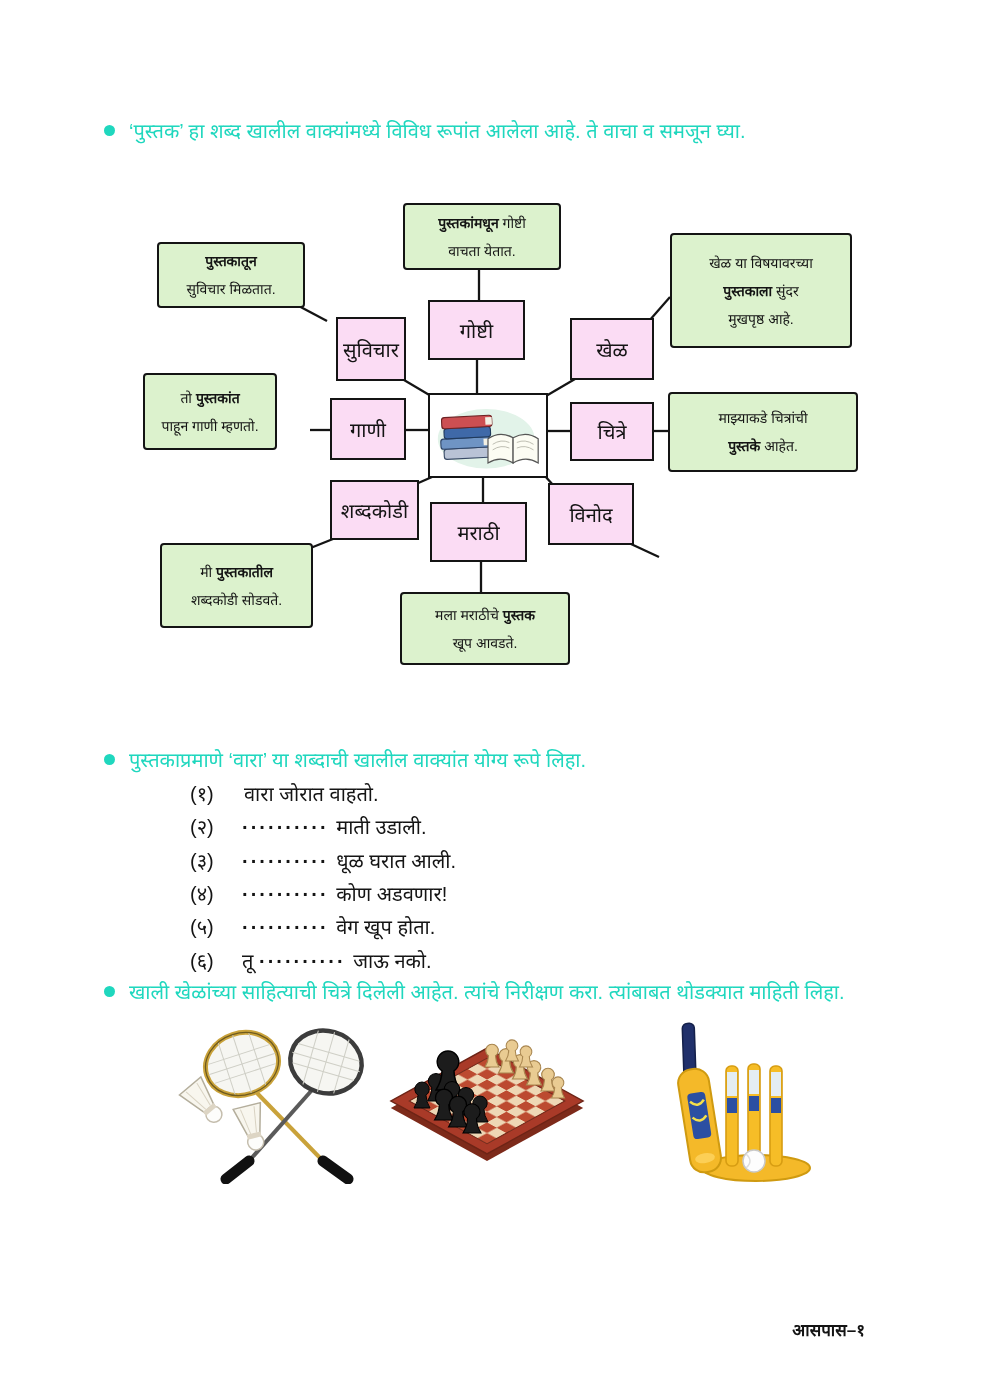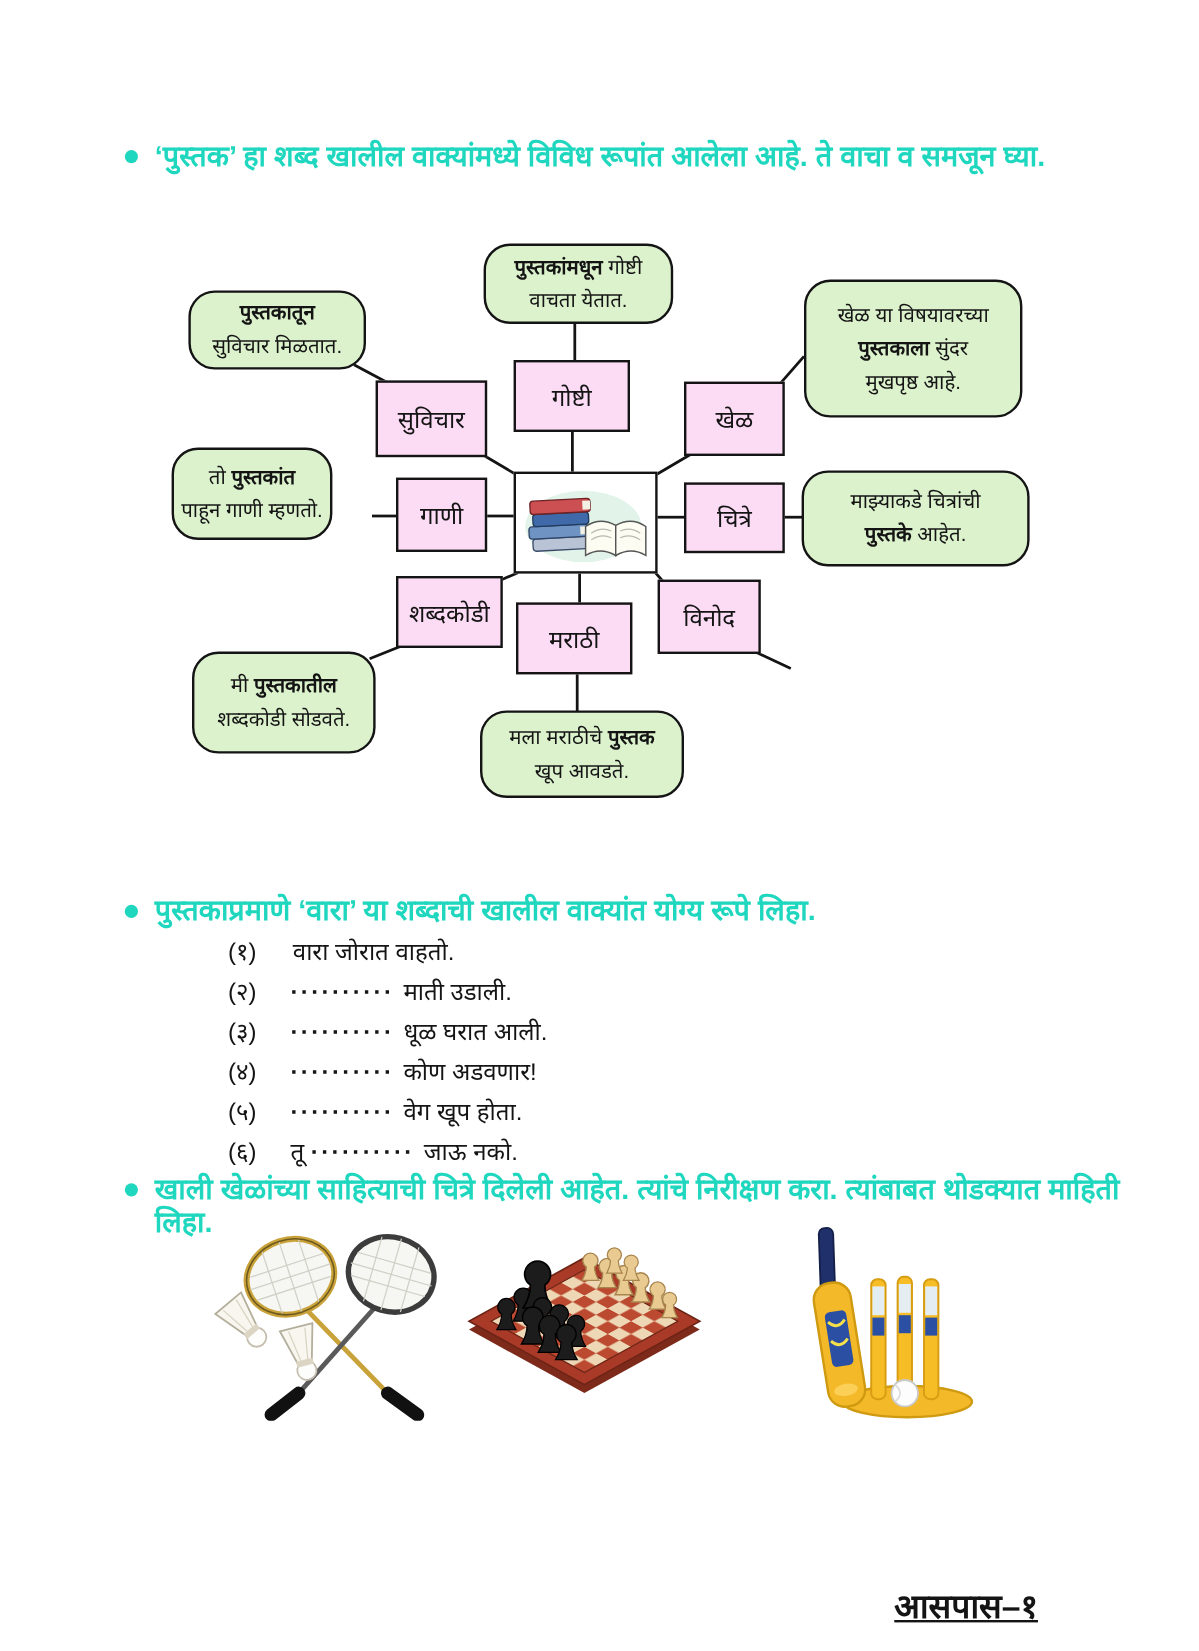--- a/index.html
+++ b/index.html
@@ -8,41 +8,41 @@
     --pink-fill:#fbdcf4;
     --ink:#141414;
   }
   html,body{margin:0;padding:0;background:#ffffff;}
   .page{
     position:relative;width:999px;height:1376px;background:#ffffff;overflow:hidden;
     font-family:"Liberation Sans","DejaVu Sans",sans-serif;color:var(--ink);
   }
   
   .heading{position:absolute;display:flex;align-items:flex-start;gap:14px;
-    color:var(--accent);font-weight:700;font-size:24px;line-height:28px;}
+    color:var(--accent);font-weight:400;font-size:20px;line-height:28px;}
   .bullet{flex:0 0 auto;width:11px;height:11px;border-radius:50%;background:var(--accent);margin-top:8px;}
   
   .connectors{position:absolute;left:0;top:0;pointer-events:none;}
   .gbox{position:absolute;background:var(--green-fill);border:2.5px solid var(--ink);
-    border-radius:22px;display:flex;flex-direction:column;justify-content:center;align-items:center;
-    font-size:17px;line-height:28px;text-align:center;padding:2px 6px;box-sizing:border-box;z-index:2;}
+    border-radius:4px;display:flex;flex-direction:column;justify-content:center;align-items:center;
+    font-size:14px;line-height:28px;text-align:center;padding:2px 6px;box-sizing:border-box;z-index:2;}
   .gbox b{font-weight:700;}
   .pbox{position:absolute;background:var(--pink-fill);border:2.5px solid var(--ink);
     display:flex;justify-content:center;align-items:center;font-size:20px;text-align:center;
     box-sizing:border-box;z-index:2;}
   .cbox{position:absolute;background:#ffffff;border:2.5px solid var(--ink);box-sizing:border-box;
     display:flex;justify-content:center;align-items:center;z-index:2;}
   
   .fitem{position:absolute;left:190px;display:flex;font-size:20px;line-height:30px;color:var(--ink);}
   .fnum{flex:0 0 52px;}
   .ftext{white-space:nowrap;}
   .dots{font-weight:700;letter-spacing:2px;margin-right:2px;}
   
   .sport{position:absolute;}
-  .footer{position:absolute;font-weight:700;font-size:28px;color:var(--ink);text-decoration:underline;}
+  .footer{position:absolute;font-weight:700;font-size:17px;color:var(--ink);}
 </style>
 </head>
 <body>
 
 <div class="page">
 
   <div class="heading" style="left:104px;top:117px;width:780px">
     <span class="bullet"></span>
     <span>‘पुस्तक’ हा शब्द खालील वाक्यांमध्ये विविध रूपांत आलेला आहे. ते वाचा व समजून घ्या.</span>
   </div>
@@ -98,21 +98,21 @@
     <div><span>मला मराठीचे </span><b>पुस्तक</b><span></span></div>
     <div><span>खूप आवडते.</span><b></b><span></span></div>
   </div>
 
   <div class="gbox" style="left:160px;top:543px;width:153px;height:85px">
     <div><span>मी </span><b>पुस्तकातील</b><span></span></div>
     <div><span>शब्दकोडी सोडवते.</span><b></b><span></span></div>
   </div>
 
 
-  <div class="pbox" style="left:313px;top:317px;width:93px;height:64px">
+  <div class="pbox" style="left:336px;top:317px;width:70px;height:64px">
       <span>सुविचार</span>
     </div>
   <div class="pbox" style="left:428px;top:300px;width:97px;height:60px">
       <span>गोष्टी</span>
     </div>
   <div class="pbox" style="left:570px;top:318px;width:84px;height:62px">
       <span>खेळ</span>
     </div>
   <div class="pbox" style="left:330px;top:398px;width:76px;height:62px">
       <span>गाणी</span>

